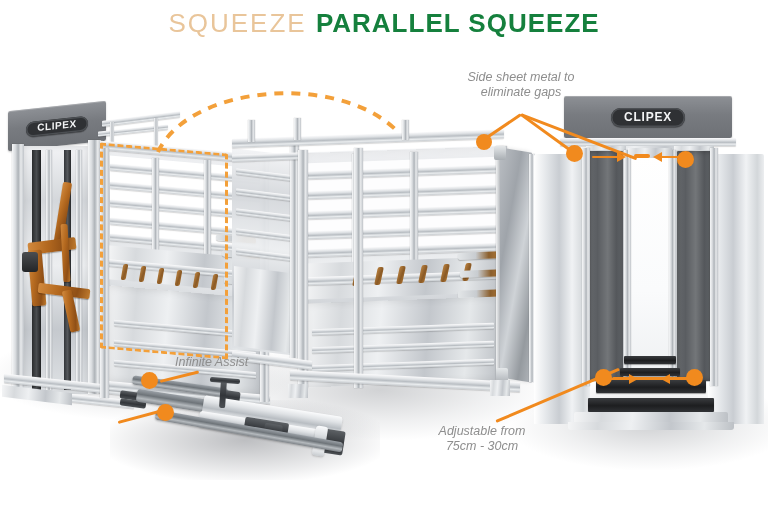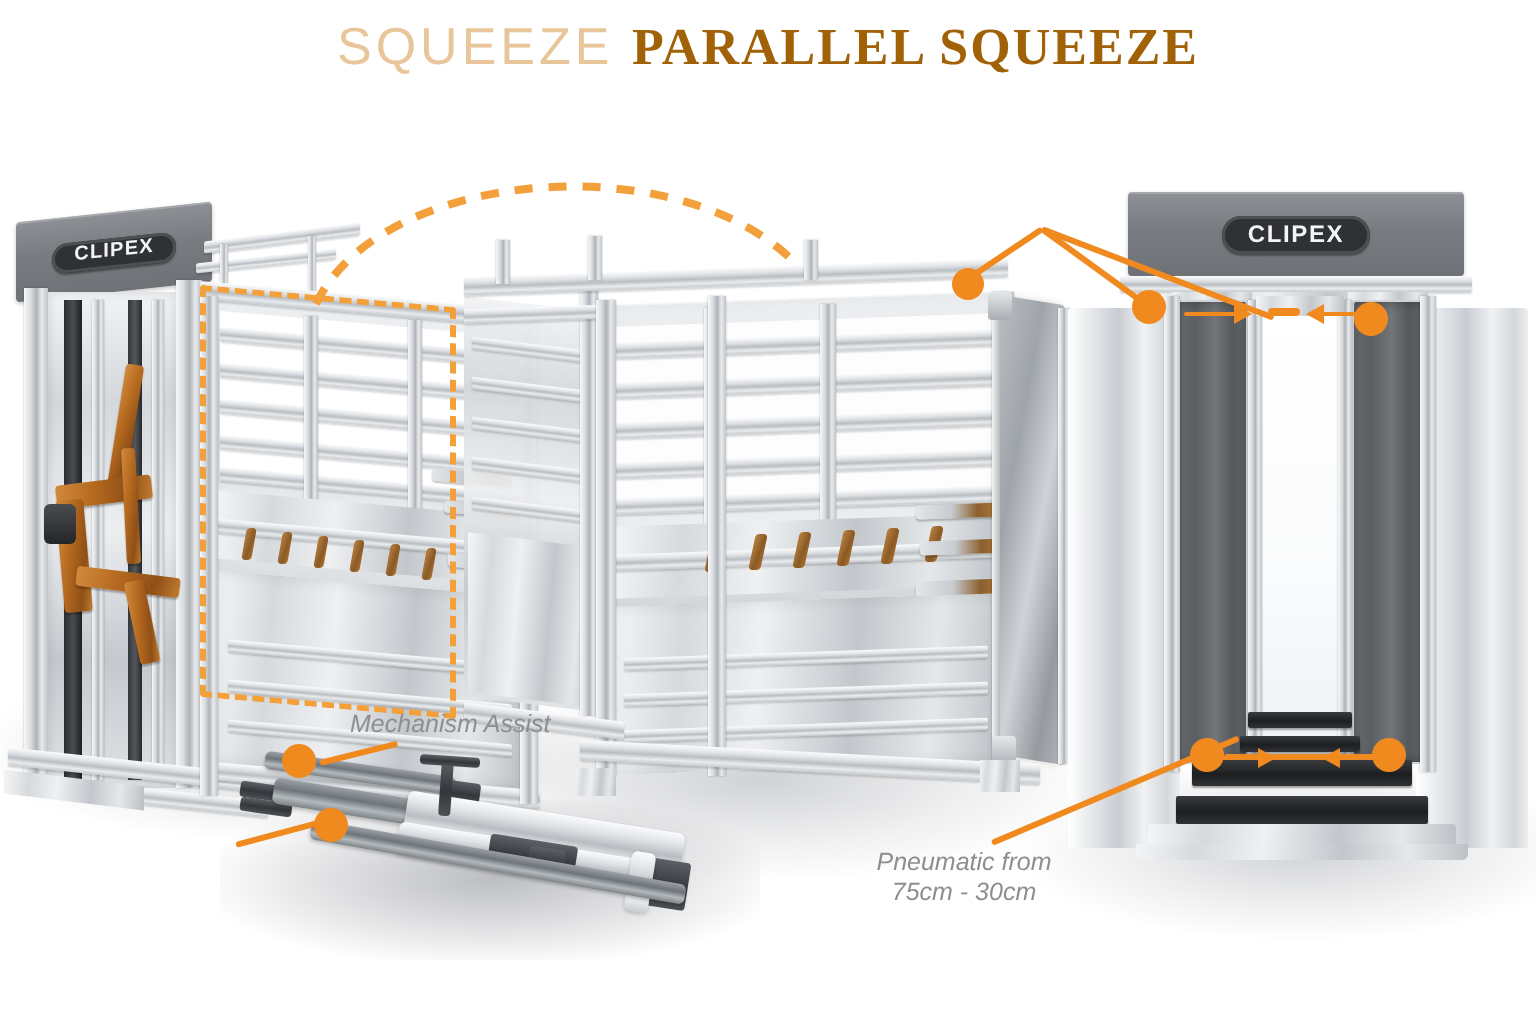--- a/index.html
+++ b/index.html
@@ -22,21 +22,21 @@
     position: absolute;
     top: 8px; left: 0; width: 768px;
     text-align: center;
     font-family: "Liberation Sans", sans-serif;
     font-weight: bold;
     font-size: 26px;
     letter-spacing: 1.2px;
     white-space: nowrap;
   }
   #title .t-light { color: #e9c59a; font-weight: normal; letter-spacing: 2px; }
-  #title .t-bold  { color: #a16207; font-weight: bold; letter-spacing: 1.0px; font-family: Liberation Serif, serif; }
+  #title .t-bold  { color: #15803d; font-weight: bold; letter-spacing: 1.0px; }
 
   
   .callout {
     position: absolute;
     font-family: "Liberation Sans", sans-serif;
     font-style: italic;
     font-size: 12.5px;
     line-height: 15px;
     color: #8e8e8e;
     white-space: pre-line;
@@ -442,20 +442,22 @@
     <div class="leader" style="left:668px; top:378px; width:24px;"></div>
     <div class="arrow-h arrow-left" style="left:661px; top:374px;"></div>
 
     <div class="leader thick" style="left:160px; top:380px; width:40px; transform:rotate(-14deg);"></div>
     <div class="dot" style="left:141px; top:372px; width:17px; height:17px;"></div>
 
     <div class="leader thick" style="left:118px; top:421px; width:48px; transform:rotate(-15deg);"></div>
     <div class="dot" style="left:157px; top:404px; width:17px; height:17px;"></div>
   </div>
 
-
-  <div class="callout left" style="left:175px; top:355px; width:150px;">Mechanism Assist</div>
-
-
-  <div class="callout center" style="left:400px; top:424px; width:164px;">Pneumatic from
+  <div class="callout center" style="left:436px; top:70px; width:170px;">Side sheet metal to
+eliminate gaps</div>
+
+  <div class="callout left" style="left:175px; top:355px; width:150px;">Infinite Assist</div>
+
+
+  <div class="callout center" style="left:400px; top:424px; width:164px;">Adjustable from
 75cm - 30cm</div>
 
 </div>
 
 </body></html>

